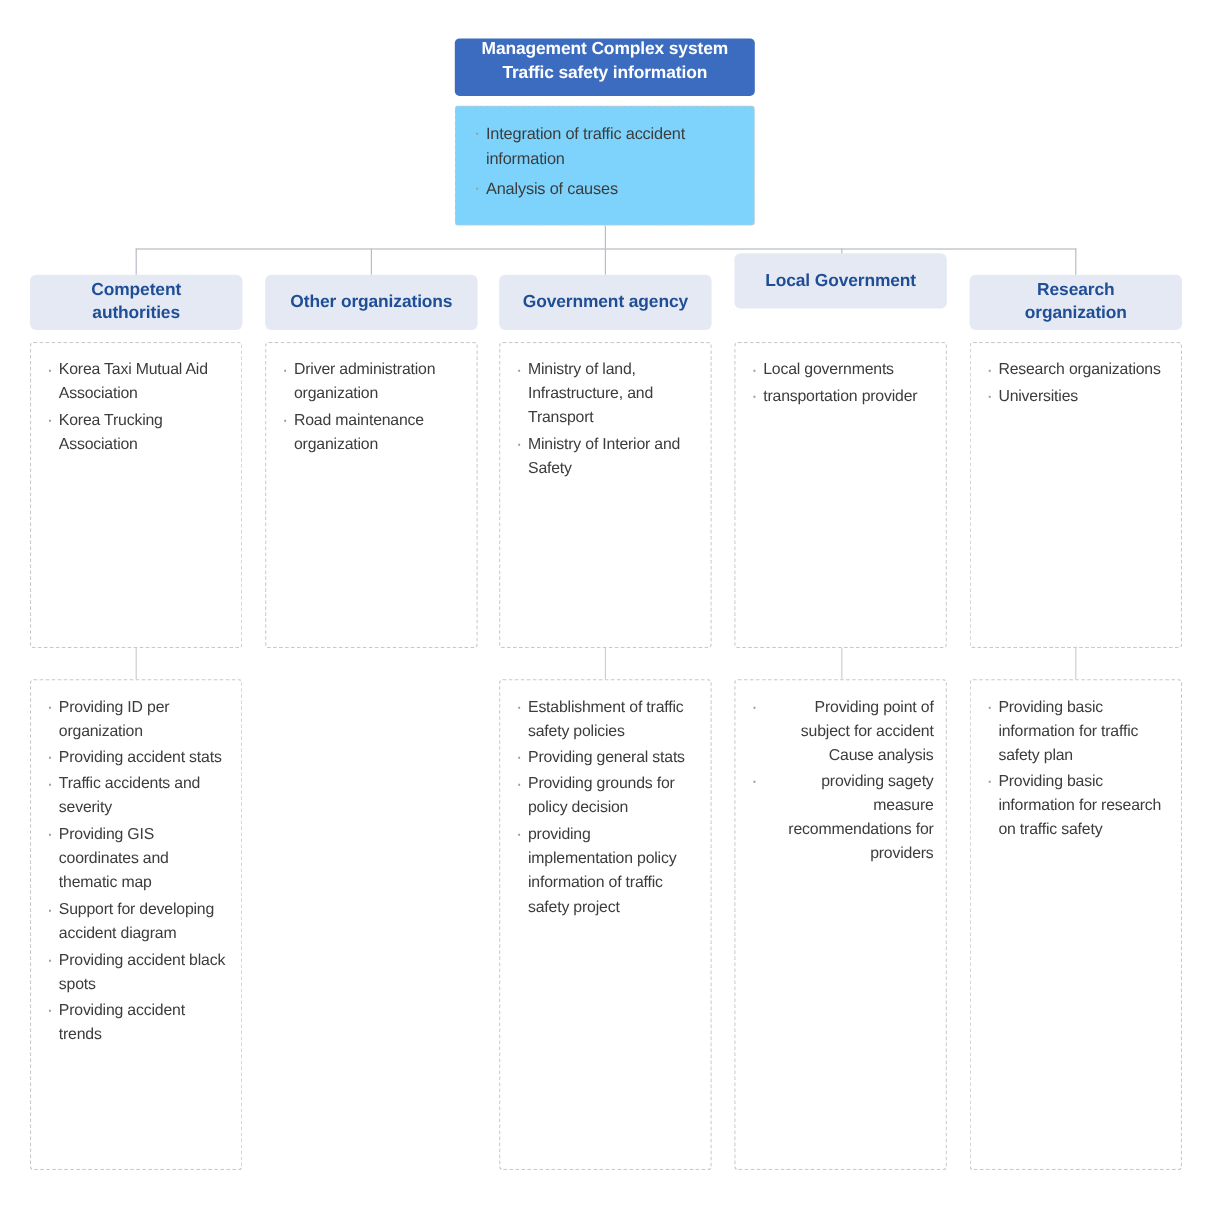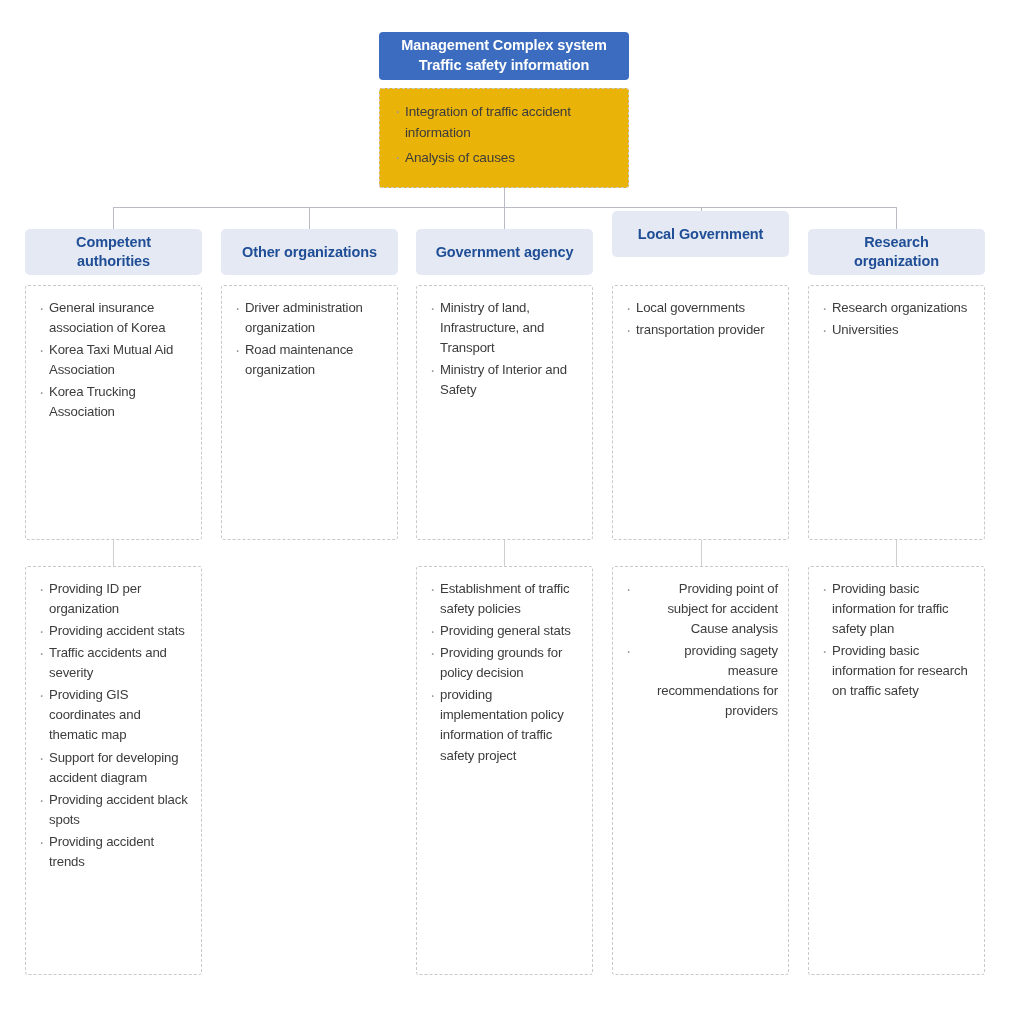--- a/index.html
+++ b/index.html
@@ -27,35 +27,34 @@
     width: 250px;
     height: 48px;
     background: #3b6cbf;
     border-radius: 4px;
     color: #ffffff;
     font-size: 14.5px;
     font-weight: bold;
     line-height: 1.35;
     text-align: center;
     display: flex;
-    align-items: center;
     justify-content: center;
     letter-spacing: -0.1px;
   }
   .root-title span { display: block; }
 
   .root-body {
     position: absolute;
     left: 379px;
     top: 88px;
     width: 250px;
     height: 100px;
     border: 1px dashed #c9c9c9;
     border-radius: 3px;
-    background: #eab308;
+    background: #7dd3fc;
     padding: 12px 14px 10px 14px;
   }
 
   
   .vline {
     position: absolute;
     width: 1px;
     background: #b9bcc4;
   }
   .hline {
@@ -154,21 +153,20 @@
   <div class="vline" style="left:896px; top:207px; height:22px;"></div>
 
   <div class="col-head" style="left:25px; top:229px; width:177px;">
     <div>
       <div>Competent</div>
       <div>authorities</div>
     </div>
   </div>
   <div class="panel" style="left:25px; top:285px; width:177px; height:255px;">
     <ul class="bul">
-      <li>General insurance association of Korea</li>
       <li>Korea Taxi Mutual Aid Association</li>
       <li>Korea Trucking Association</li>
     </ul>
   </div>
   <div class="vlink-inner" style="left:113px; top:540px; height:26px;"></div>
   <div class="panel" style="left:25px; top:566px; width:177px; height:409px;">
     <ul class="bul">
       <li>Providing ID per organization</li>
       <li>Providing accident stats</li>
       <li>Traffic accidents and severity</li>

